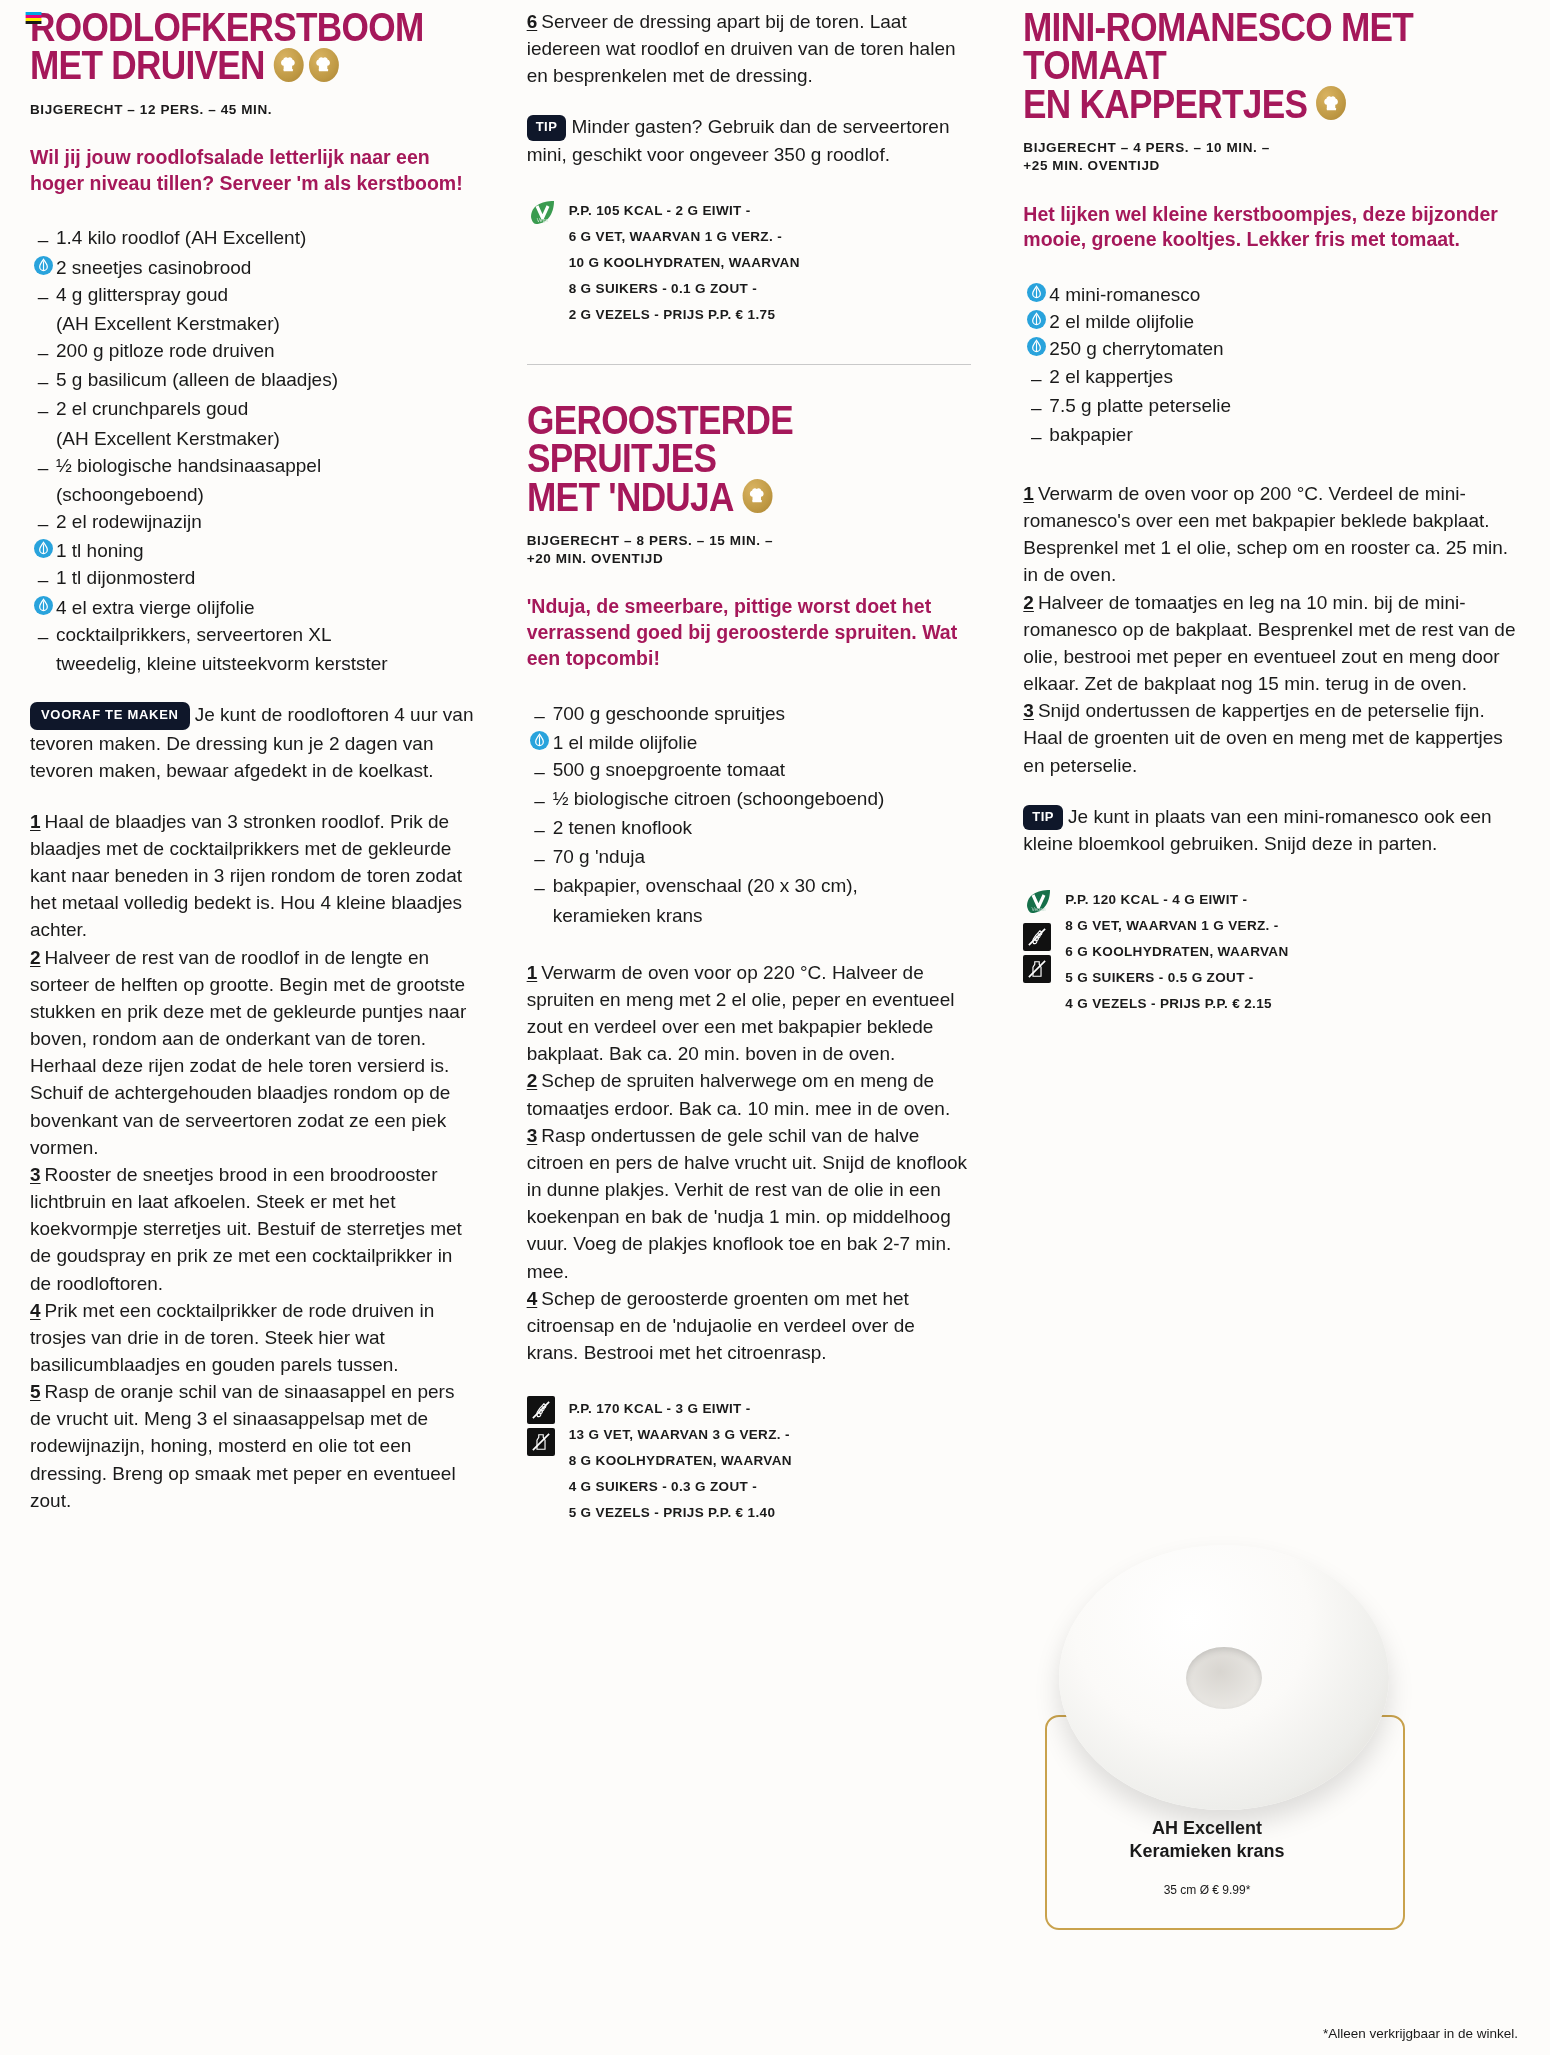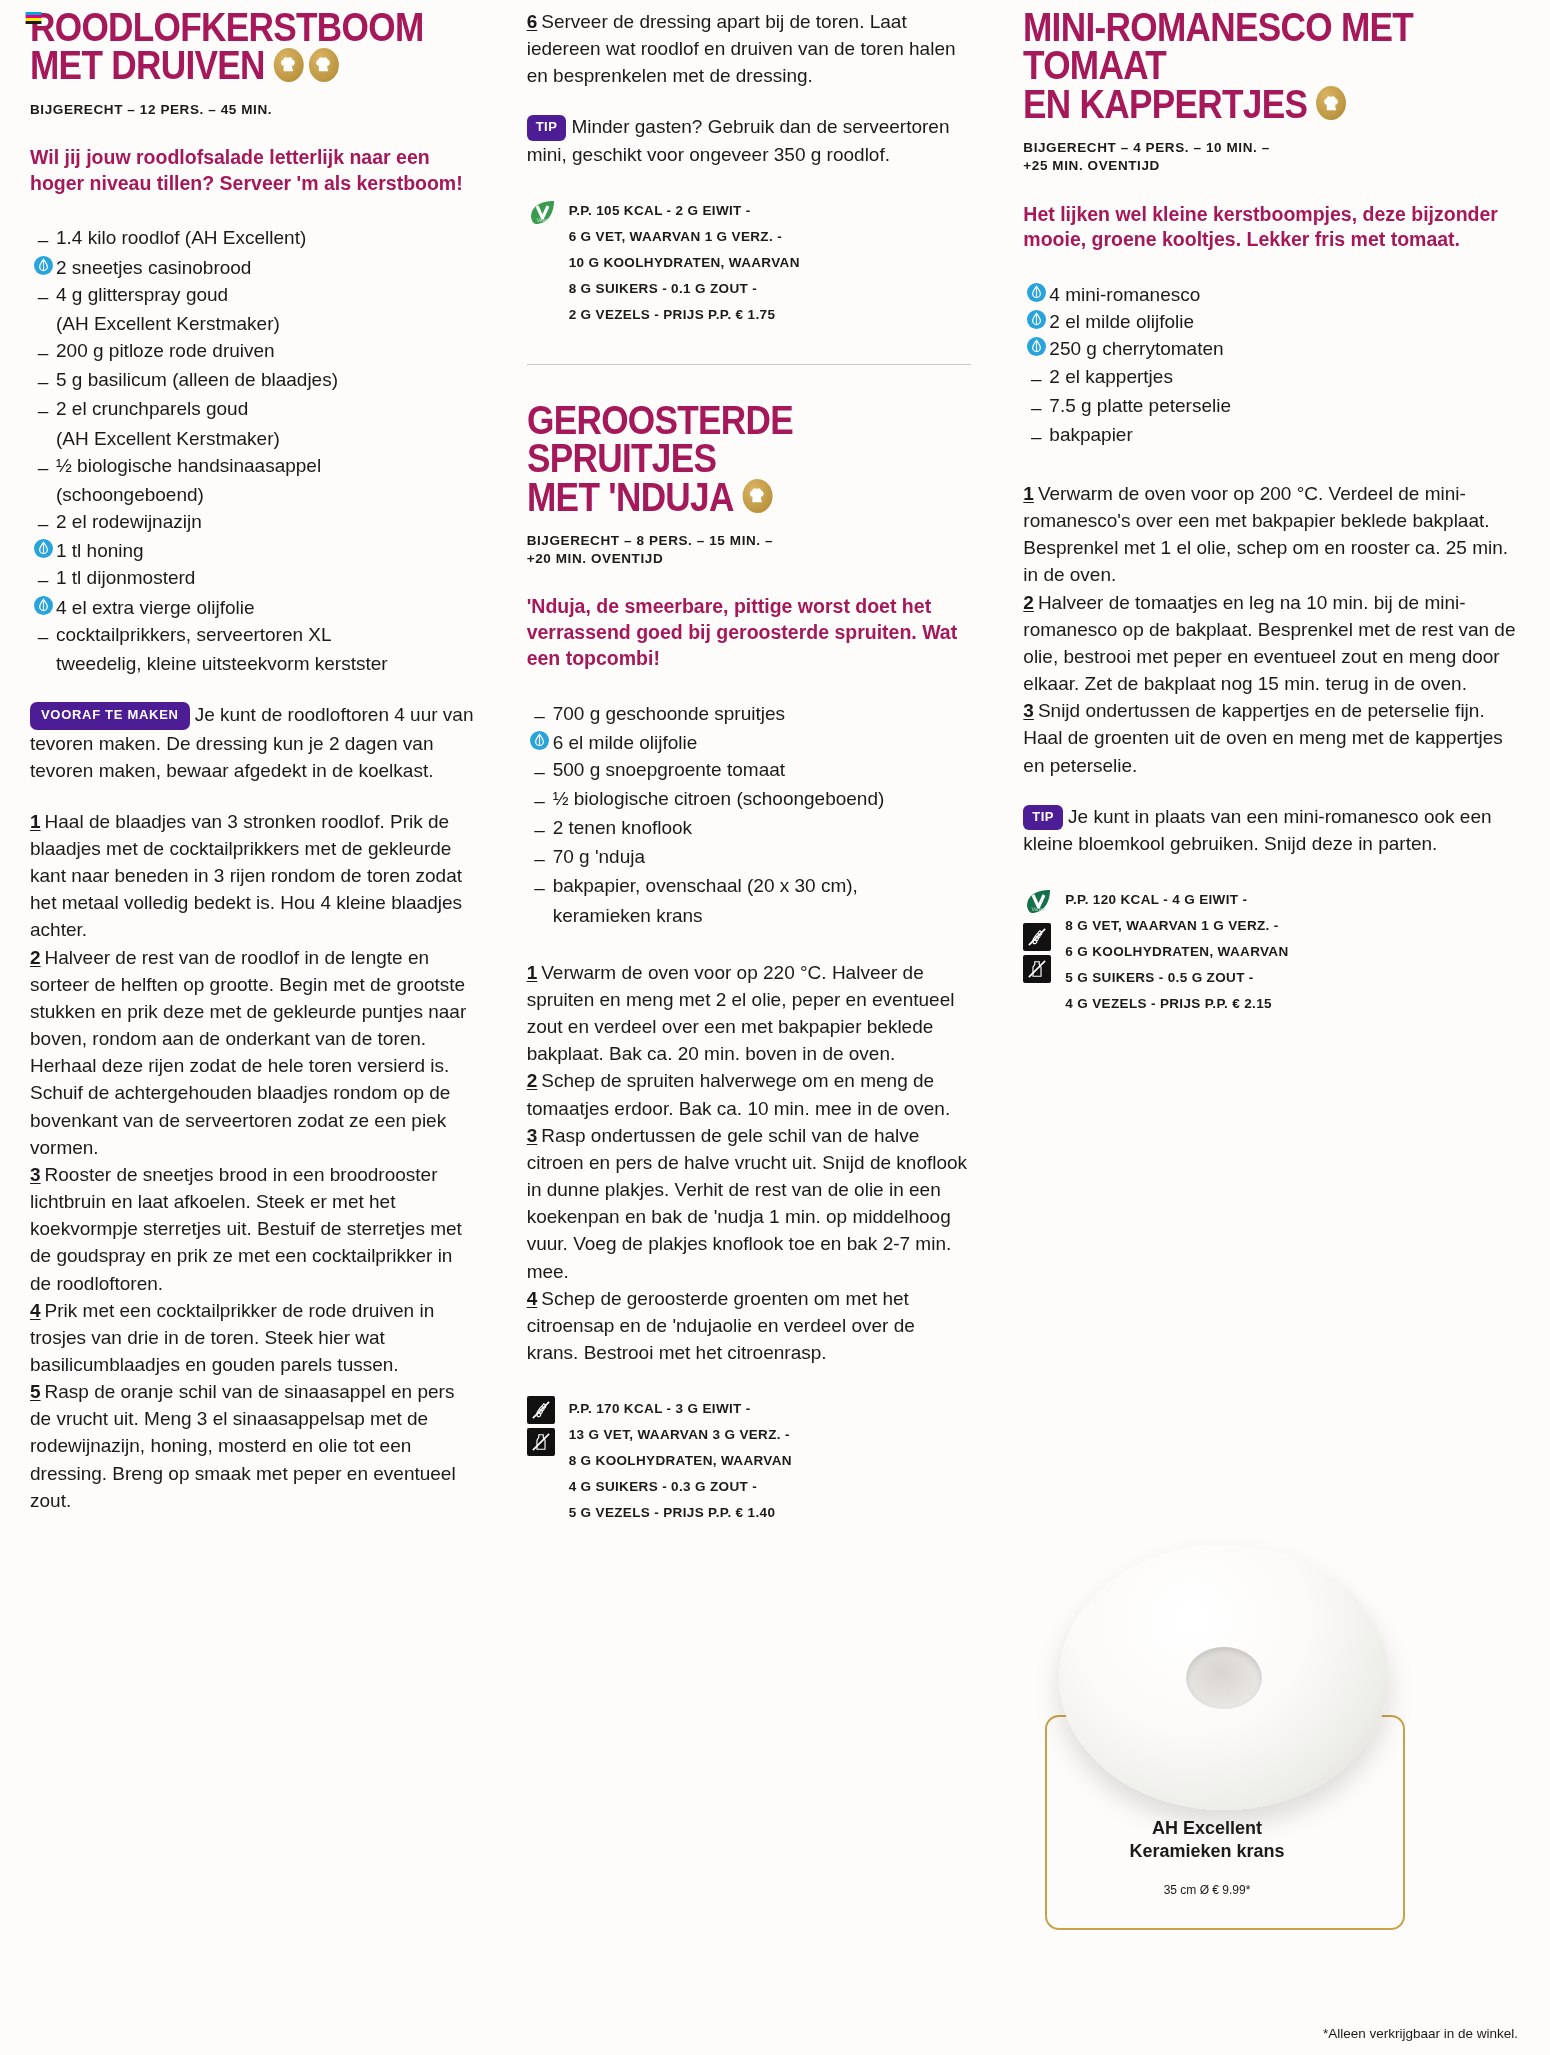--- a/index.html
+++ b/index.html
@@ -87,21 +87,21 @@
     padding-top: 2px;
   }
   .ing .dash { color:#1a1a1a; font-size:19px; line-height:1.43; padding-top:0; }
   .ing .txt { flex: 1; }
   .ing.cont .txt { padding-left: 0; }
   .bonus-icon { width: 19px; height: 19px; display:block; }
 
   
   .badge {
     display: inline-block;
-    background: #4c1d95; color: #fff;
+    background: #0f172a; color: #fff;
     font-size: 13px; font-weight: bold;
     letter-spacing: 0.7px;
     padding: 4px 11px 5px 11px;
     border-radius: 7px;
     text-transform: uppercase;
     vertical-align: 2px;
     margin-right: 5px;
     white-space: nowrap;
   }
   .badge.tip { border-radius: 6px; padding: 3px 9px 4px 9px; letter-spacing: 0.5px;}
@@ -401,21 +401,21 @@
             <span class="txt">700 g geschoonde spruitjes</span>
           </div>
         <div class="ing">
             <span class="bullet">
               <svg class="bonus-icon" viewBox="0 0 20 20">
                 <circle cx="10" cy="10" r="10" fill="#29a3dc"></circle>
                 <path d="M10 3.5 C7 7.5 6 9.4 6 11.3 A4 4 0 0 0 14 11.3 C14 9.4 13 7.5 10 3.5 Z" fill="none" stroke="#fff" stroke-width="1.3"></path>
                 <line x1="10" y1="5.5" x2="10" y2="15" stroke="#fff" stroke-width="1.2"></line>
               </svg>
             </span>
-            <span class="txt">6 el milde olijfolie</span>
+            <span class="txt">1 el milde olijfolie</span>
           </div>
         <div class="ing">
             <span class="bullet">
               <span class="dash">–</span>
             </span>
             <span class="txt">500 g snoepgroente tomaat</span>
           </div>
         <div class="ing">
             <span class="bullet">
               <span class="dash">–</span>

